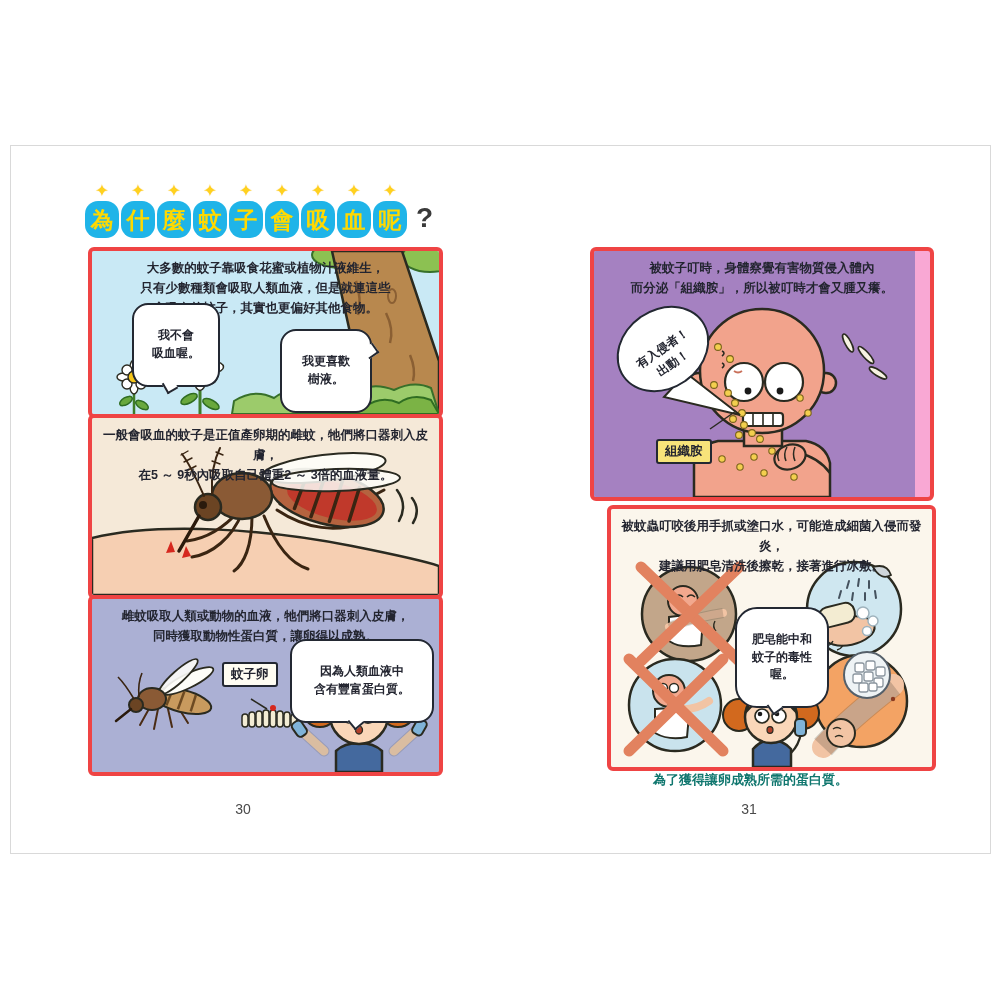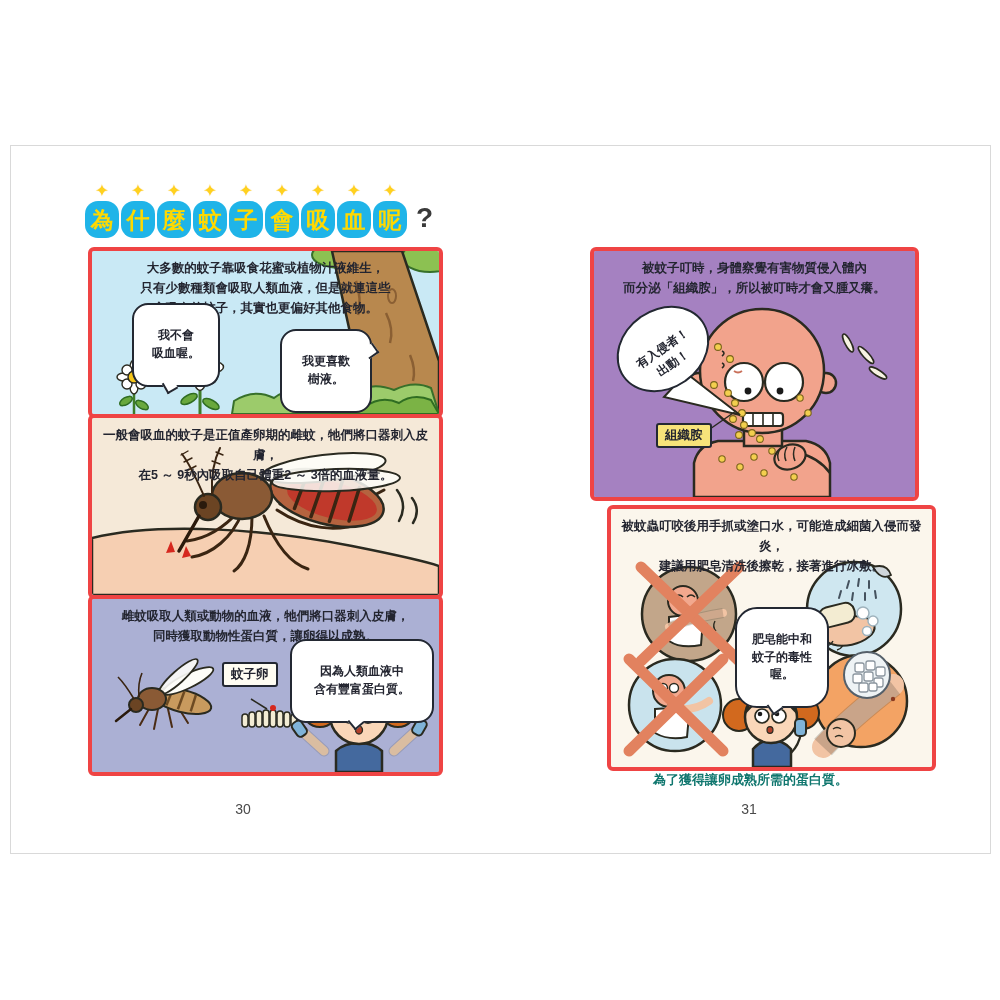--- a/index.html
+++ b/index.html
@@ -249,21 +249,21 @@
     <div class="tag" style="left:130px;top:63px;">
       <span>蚊子卵</span>
     </div>
     <div class="bubble" style="left:198px;top:40px;width:126px;">
       <span>因為人類血液中
 含有豐富蛋白質。</span>
       <i class="tail" style="bottom:-7px;left:58px;transform:rotate(50deg);"></i>
     </div>
   </div>
 
-  <div class="panel" style="left:590px;top:247px;width:321px;height:246px;">
+  <div class="panel" style="left:590px;top:247px;width:321px;height:246px;padding-left:15px;">
     <svg width="321" height="246" viewBox="0 0 321 246">
       <rect width="321" height="246" fill="#a581c1"></rect>
       <g>
         <path d="M100,246 L100,212 Q104,194 124,190 L212,190 Q232,194 236,212 L236,246 Z" fill="#f2a38c" stroke="#2a2a20" stroke-width="2.5"></path>
         <path d="M150,170 L150,195 L188,195 L188,170 Z" fill="#f2a38c" stroke="#2a2a20" stroke-width="2.5"></path>
         <circle cx="104" cy="132" r="10" fill="#f2a38c" stroke="#2a2a20" stroke-width="2.5"></circle>
         <circle cx="232" cy="132" r="10" fill="#f2a38c" stroke="#2a2a20" stroke-width="2.5"></circle>
         <circle cx="168" cy="120" r="62" fill="#f2a38c" stroke="#2a2a20" stroke-width="2.5"></circle>
         <circle cx="150" cy="131" r="19" fill="#fff" stroke="#2a2a20" stroke-width="2.2"></circle>
         <circle cx="190" cy="131" r="19" fill="#fff" stroke="#2a2a20" stroke-width="2.2"></circle>
@@ -310,21 +310,21 @@
       </g>
       <polygon points="92,122 146,164 70,146" fill="#fff" stroke="#2a2a20" stroke-width="2"></polygon>
       <line x1="116" y1="178" x2="142" y2="160" stroke="#2a2a20" stroke-width="1.5"></line>
     </svg>
     <div class="narration">被蚊子叮時，身體察覺有害物質侵入體內
 而分泌「組織胺」，所以被叮時才會又腫又癢。</div>
     <div class="bubble cloud" style="left:20px;top:58px;width:86px;padding:12px 4px;font-size:12px;transform:rotate(-35deg);">
       <span>有入侵者！
 出動！</span>
     </div>
-    <div class="tag yellow" style="left:62px;top:172px;">
+    <div class="tag yellow" style="left:62px;top:188px;">
       <span>組織胺</span>
     </div>
   </div>
 
   <div class="panel" style="left:607px;top:505px;width:321px;height:258px;">
     <svg width="321" height="258" viewBox="0 0 321 258">
       <rect width="321" height="258" fill="#fbf6ec"></rect>
       <g>
         <circle cx="78" cy="105" r="47" fill="#c2a68a" stroke="#2a2a20" stroke-width="2.5"></circle>
         <circle cx="72" cy="92" r="15" fill="#f2a88e" stroke="#2a2a20" stroke-width="2"></circle>

